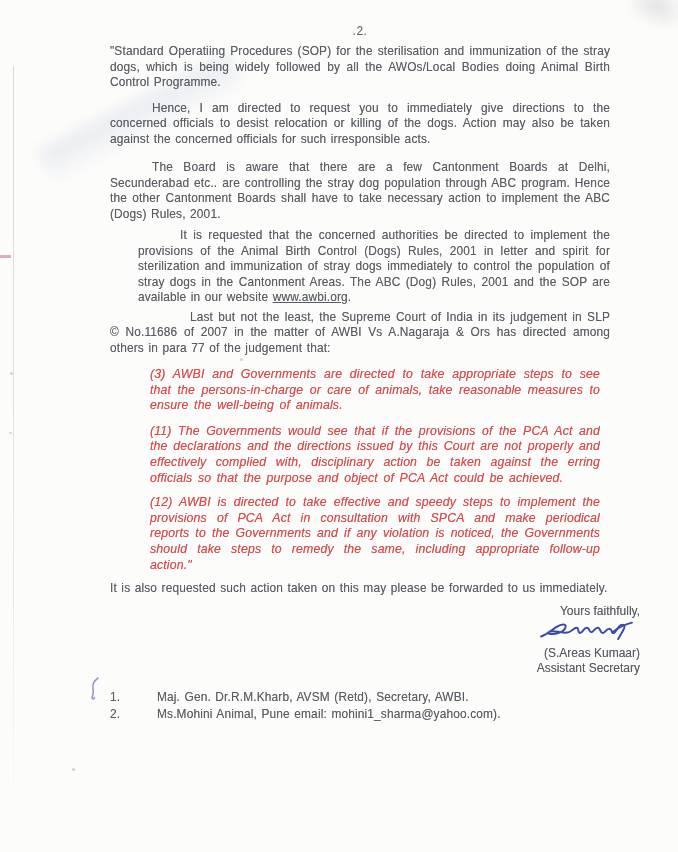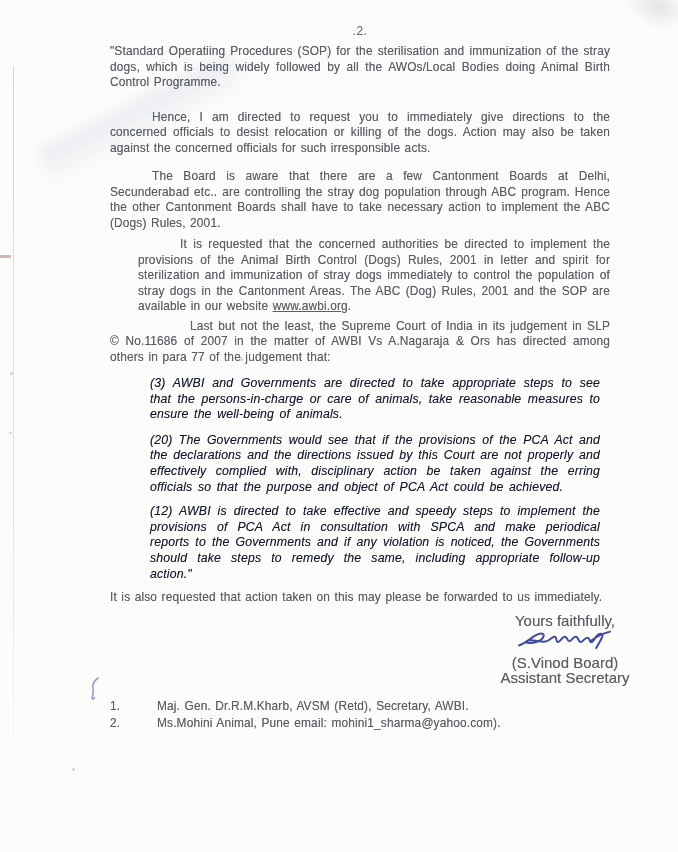--- a/index.html
+++ b/index.html
@@ -46,44 +46,44 @@
   p{
     margin:0;
     font-size:11.9px;
     line-height:15.5px;
     text-align:justify;
     letter-spacing:.15px;
     word-spacing:1px;
     text-shadow:0 0 .5px rgba(88,92,99,.55);
   }
   .p1{margin-top:5px;}
-  .p2{margin-top:19px;text-indent:42px;}
+  .p2{margin-top:10px;text-indent:42px;}
   .p3{margin-top:13px;text-indent:42px;}
   .p4{margin-top:6px;text-indent:42px;margin-left:28px;}
   .p5{margin-top:4px;text-indent:80px;}
   .weblink{text-decoration:underline;}
   .quote{
     margin:0 0 0 40px;width:450px;
     font-style:italic;
     font-size:12.3px;line-height:15.6px;
-    color:#0f172a;
+    color:#ef4444;
     text-align:justify;
     word-spacing:2px;
     text-shadow:0 0 .5px rgba(76,81,91,.55);
   }
   .q1{margin-top:11px;}
   .q2{margin-top:9px;}
   .q3{margin-top:10px;}
   .q4{margin-top:9px;}
   .request{margin-top:8px;}
   .closing{
     margin:7px -30px 0 auto;
     width:150px;
-    text-align:center;
-    font-size:15px;line-height:15px;
+    text-align:right;
+    font-size:12px;line-height:15px;
     text-shadow:0 0 .5px rgba(88,92,99,.55);
   }
   .signature-wrap{height:26px;margin:1px 0 0 0;}
   .copy-heading{margin-top:9px;}
   .copy-list{margin-top:14px;}
   .copy-item{display:flex;margin-top:2px;}
   .copy-item .num{width:47px;flex:none;}
   .copy-item p{text-align:left;}
 </style>
 </head>
@@ -114,34 +114,34 @@
 
     <p class="p2">Hence, I am directed to request you to immediately give directions to the concerned officials to desist relocation or killing of the dogs. Action may also be taken against the concerned officials for such irresponsible acts.</p>
 
     <p class="p3">The Board is aware that there are a few Cantonment Boards at Delhi, Secunderabad etc.. are controlling the stray dog population through ABC program. Hence the other Cantonment Boards shall have to take necessary action to implement the ABC (Dogs) Rules, 2001.</p>
 
     <p class="p4"><span>It is requested that the concerned authorities be directed to implement the provisions of the Animal Birth Control (Dogs) Rules, 2001 in letter and spirit for sterilization and immunization of stray dogs immediately to control the population of stray dogs in the Cantonment Areas. The ABC (Dog) Rules, 2001 and the SOP are available in our website </span><span class="weblink">www.awbi.org</span><span>.</span></p>
 
     <p class="p5">Last but not the least, the Supreme Court of India in its judgement in SLP © No.11686 of 2007 in the matter of AWBI Vs A.Nagaraja &amp; Ors has directed among others in para 77 of the judgement that:</p>
 
     <p class="quote q1">(3) AWBI and Governments are directed to take appropriate steps to see that the persons-in-charge or care of animals, take reasonable measures to ensure the well-being of animals.</p>
-    <p class="quote q3">(20) The Governments would see that if the provisions of the PCA Act and the declarations and the directions issued by this Court are not properly and effectively complied with, disciplinary action be taken against the erring officials so that the purpose and object of PCA Act could be achieved.</p>
+    <p class="quote q3">(11) The Governments would see that if the provisions of the PCA Act and the declarations and the directions issued by this Court are not properly and effectively complied with, disciplinary action be taken against the erring officials so that the purpose and object of PCA Act could be achieved.</p>
     <p class="quote q4">(12) AWBI is directed to take effective and speedy steps to implement the provisions of PCA Act in consultation with SPCA and make periodical reports to the Governments and if any violation is noticed, the Governments should take steps to remedy the same, including appropriate follow-up action."</p>
 
-    <p class="request">It is also requested that action taken on this may please be forwarded to us immediately.</p>
+    <p class="request">It is also requested such action taken on this may please be forwarded to us immediately.</p>
 
     <div class="closing">
       <div>Yours faithfully,</div>
       <div class="signature-wrap">
         <svg width="106" height="26" viewBox="0 0 110 30">
           <path d="M2 19 C8 17 14 12 20 8 C26 4 32 4 30 9 C28 14 18 17 12 16 C8 15.5 10 13 16 13 C24 13 28 16 34 14 C38 12.5 40 9 43 9 C46 9 44 15 47 15 C50 15 51 9 55 9 C58 9 57 14 60 14 C63 14 64 8 68 9 C71 10 70 15 73 15 C76 15 77 10 81 10 C84 10 83 16 86 15 C89 14 90 8 94 6 C97 4.5 99 6 98 9 C96 14 93 18 91 22" stroke="#3f4aa6" stroke-width="2.3" fill="none" stroke-linecap="round"></path>
           <path d="M84 14 C91 9 99 5 107 3" stroke="#3f4aa6" stroke-width="2" fill="none" stroke-linecap="round"></path>
         </svg>
       </div>
-      <div>(S.Vinod Board)</div>
+      <div>(S.Areas Kumaar)</div>
       <div>Assistant Secretary</div>
     </div>
 
 
     <div class="copy-list">
       <div class="copy-item">
         <p class="num">1.</p>
         <p>Maj. Gen. Dr.R.M.Kharb, AVSM (Retd), Secretary, AWBI.</p>
       </div>
       <div class="copy-item">

